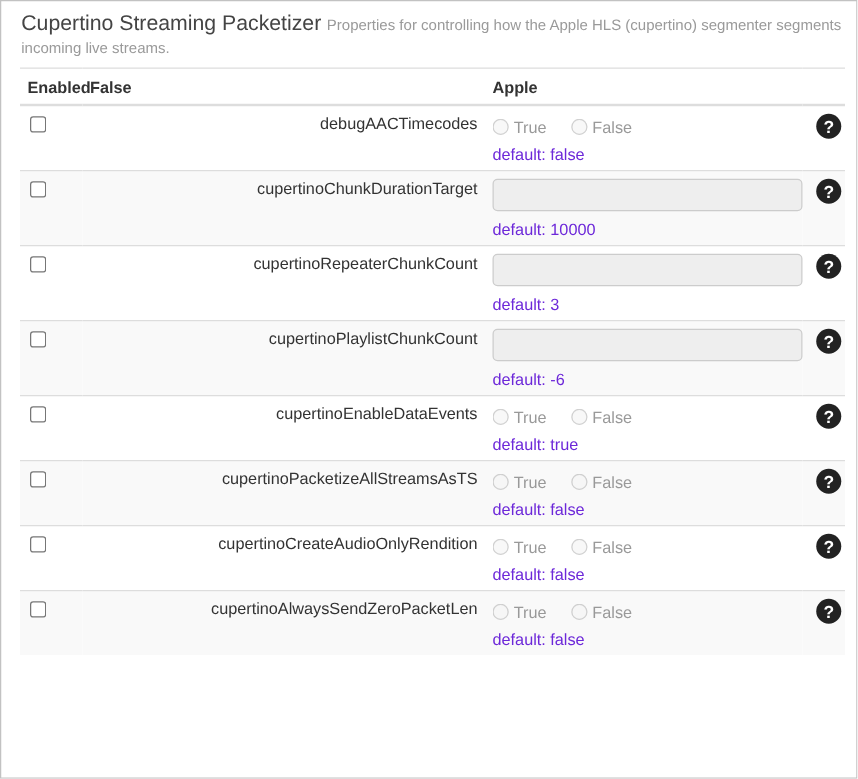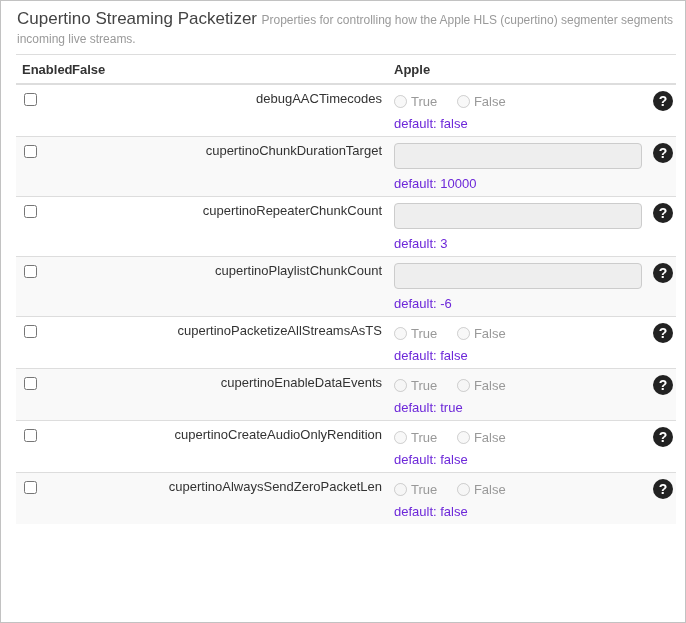--- a/index.html
+++ b/index.html
@@ -159,50 +159,50 @@
           <input type="text" class="text-input" disabled="" value="" style="">
           <div class="default-text">default: -6</div>
         </td>
         <td class="cell-help">
             <div class="help-icon">?</div>
           </td>
       </tr>
 
       <tr>
         <td class="cell-enabled"><input type="checkbox" style=""></td>
+        <td class="cell-name">cupertinoEnableDataEvents</td>
+        <td class="cell-value">
+          <div class="radio-line">
+            <label class="radio-opt"><input type="radio" name="r6" disabled="" style=""><span>True</span></label>
+            <label class="radio-opt"><input type="radio" name="r6" disabled="" style=""><span>False</span></label>
+          </div>
+          <div class="default-text">default: true</div>
+        </td>
+        <td class="cell-help">
+            <div class="help-icon">?</div>
+          </td>
+      </tr>
+
+      <tr>
+        <td class="cell-enabled"><input type="checkbox" style=""></td>
         <td class="cell-name">cupertinoPacketizeAllStreamsAsTS</td>
         <td class="cell-value">
           <div class="radio-line">
             <label class="radio-opt"><input type="radio" name="r7" disabled="" style=""><span>True</span></label>
             <label class="radio-opt"><input type="radio" name="r7" disabled="" style=""><span>False</span></label>
           </div>
           <div class="default-text">default: false</div>
         </td>
         <td class="cell-help">
             <div class="help-icon">?</div>
           </td>
       </tr>
 
       <tr>
         <td class="cell-enabled"><input type="checkbox" style=""></td>
-        <td class="cell-name">cupertinoEnableDataEvents</td>
-        <td class="cell-value">
-          <div class="radio-line">
-            <label class="radio-opt"><input type="radio" name="r6" disabled="" style=""><span>True</span></label>
-            <label class="radio-opt"><input type="radio" name="r6" disabled="" style=""><span>False</span></label>
-          </div>
-          <div class="default-text">default: true</div>
-        </td>
-        <td class="cell-help">
-            <div class="help-icon">?</div>
-          </td>
-      </tr>
-
-      <tr>
-        <td class="cell-enabled"><input type="checkbox" style=""></td>
         <td class="cell-name">cupertinoCreateAudioOnlyRendition</td>
         <td class="cell-value">
           <div class="radio-line">
             <label class="radio-opt"><input type="radio" name="r8" disabled="" style=""><span>True</span></label>
             <label class="radio-opt"><input type="radio" name="r8" disabled="" style=""><span>False</span></label>
           </div>
           <div class="default-text">default: false</div>
         </td>
         <td class="cell-help">
             <div class="help-icon">?</div>

